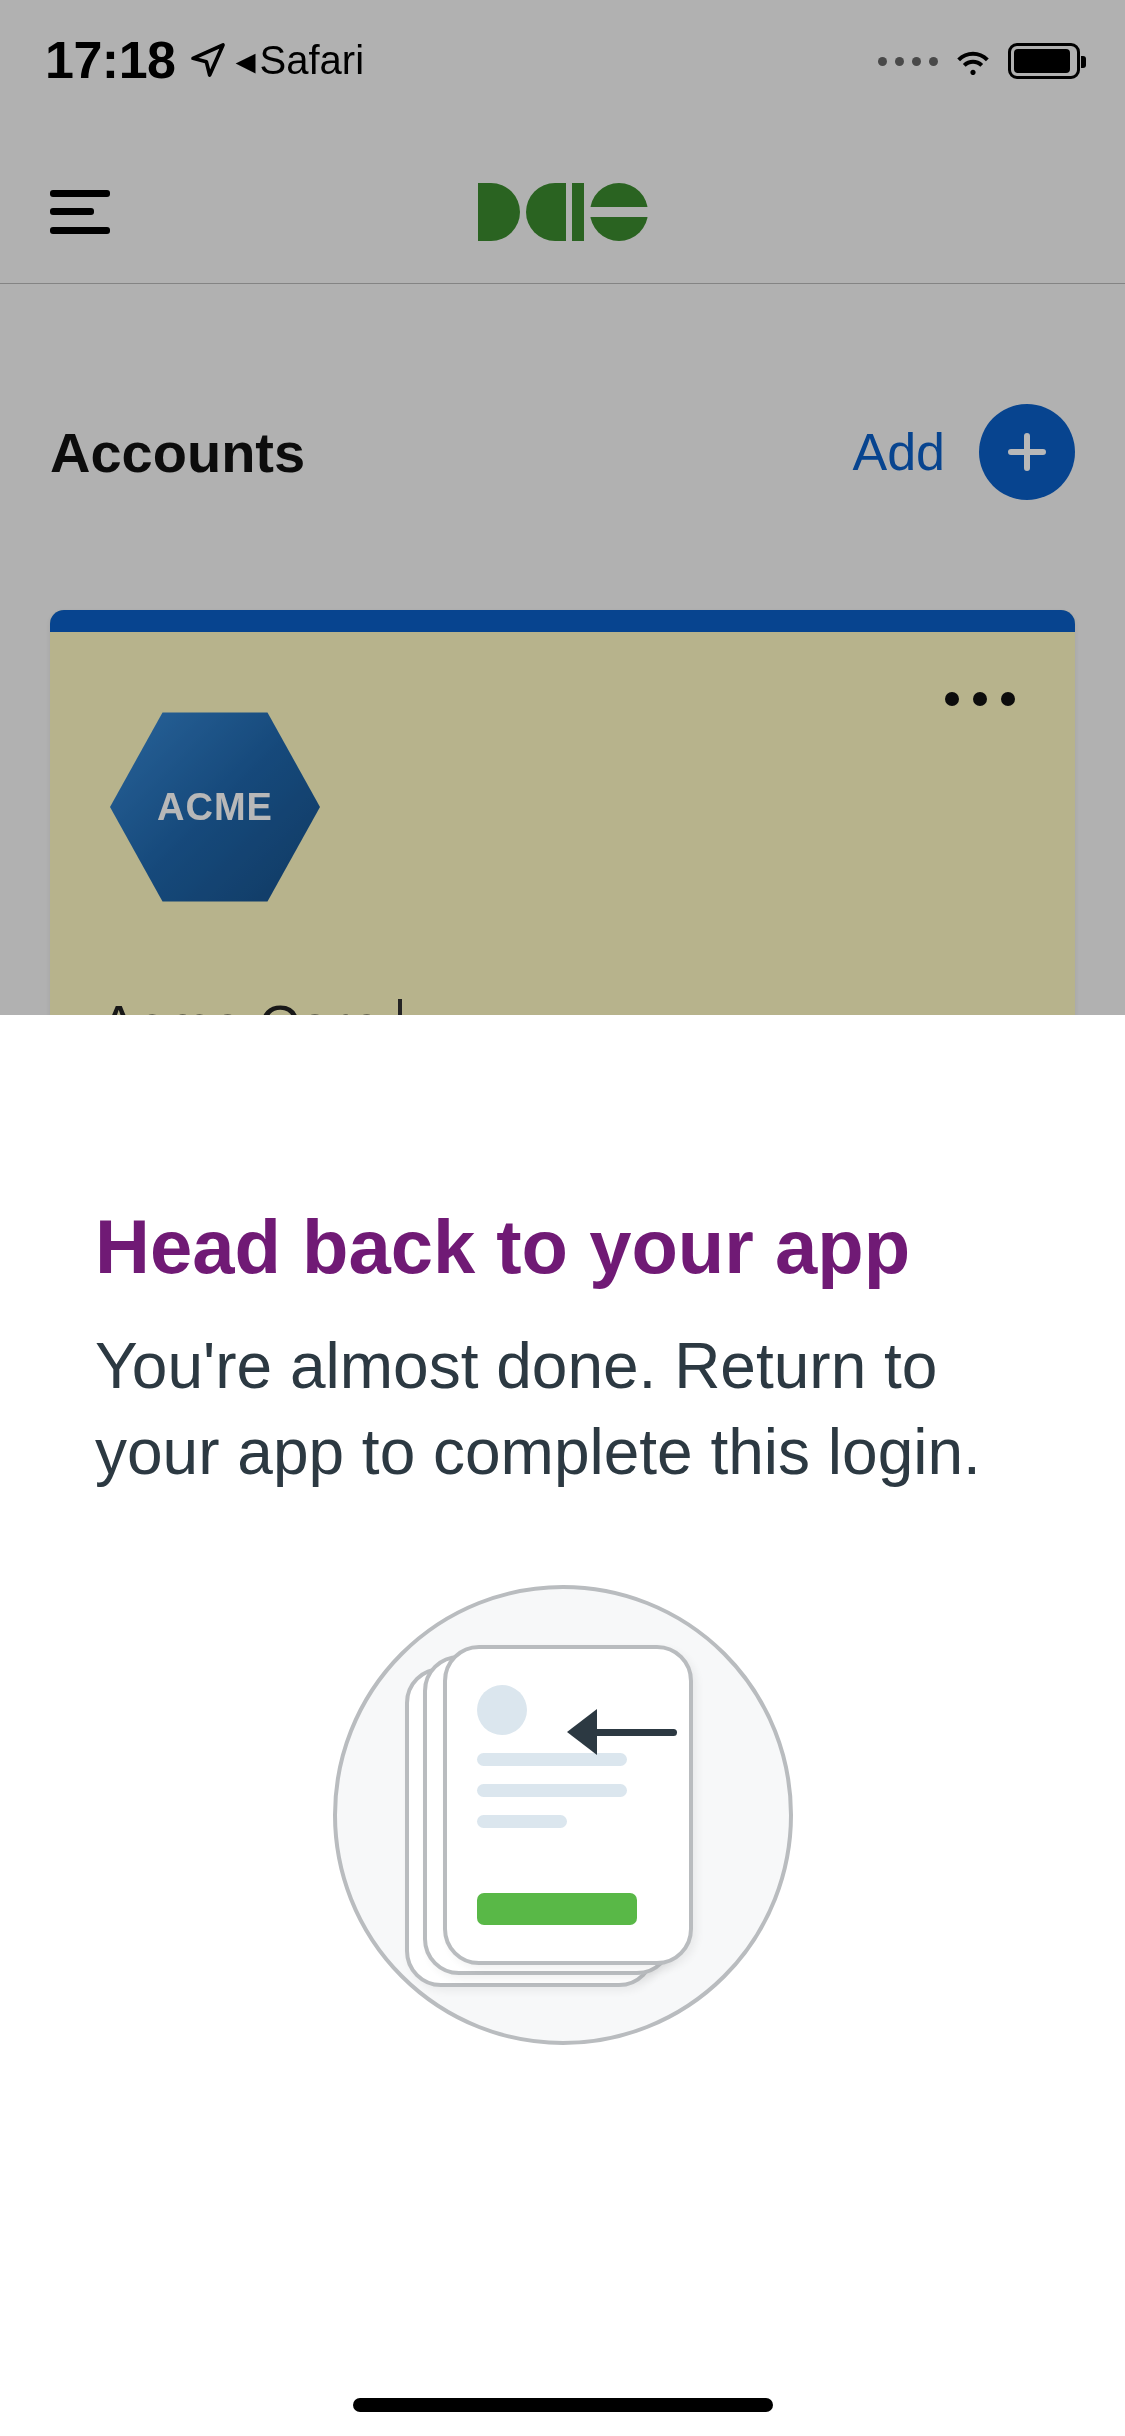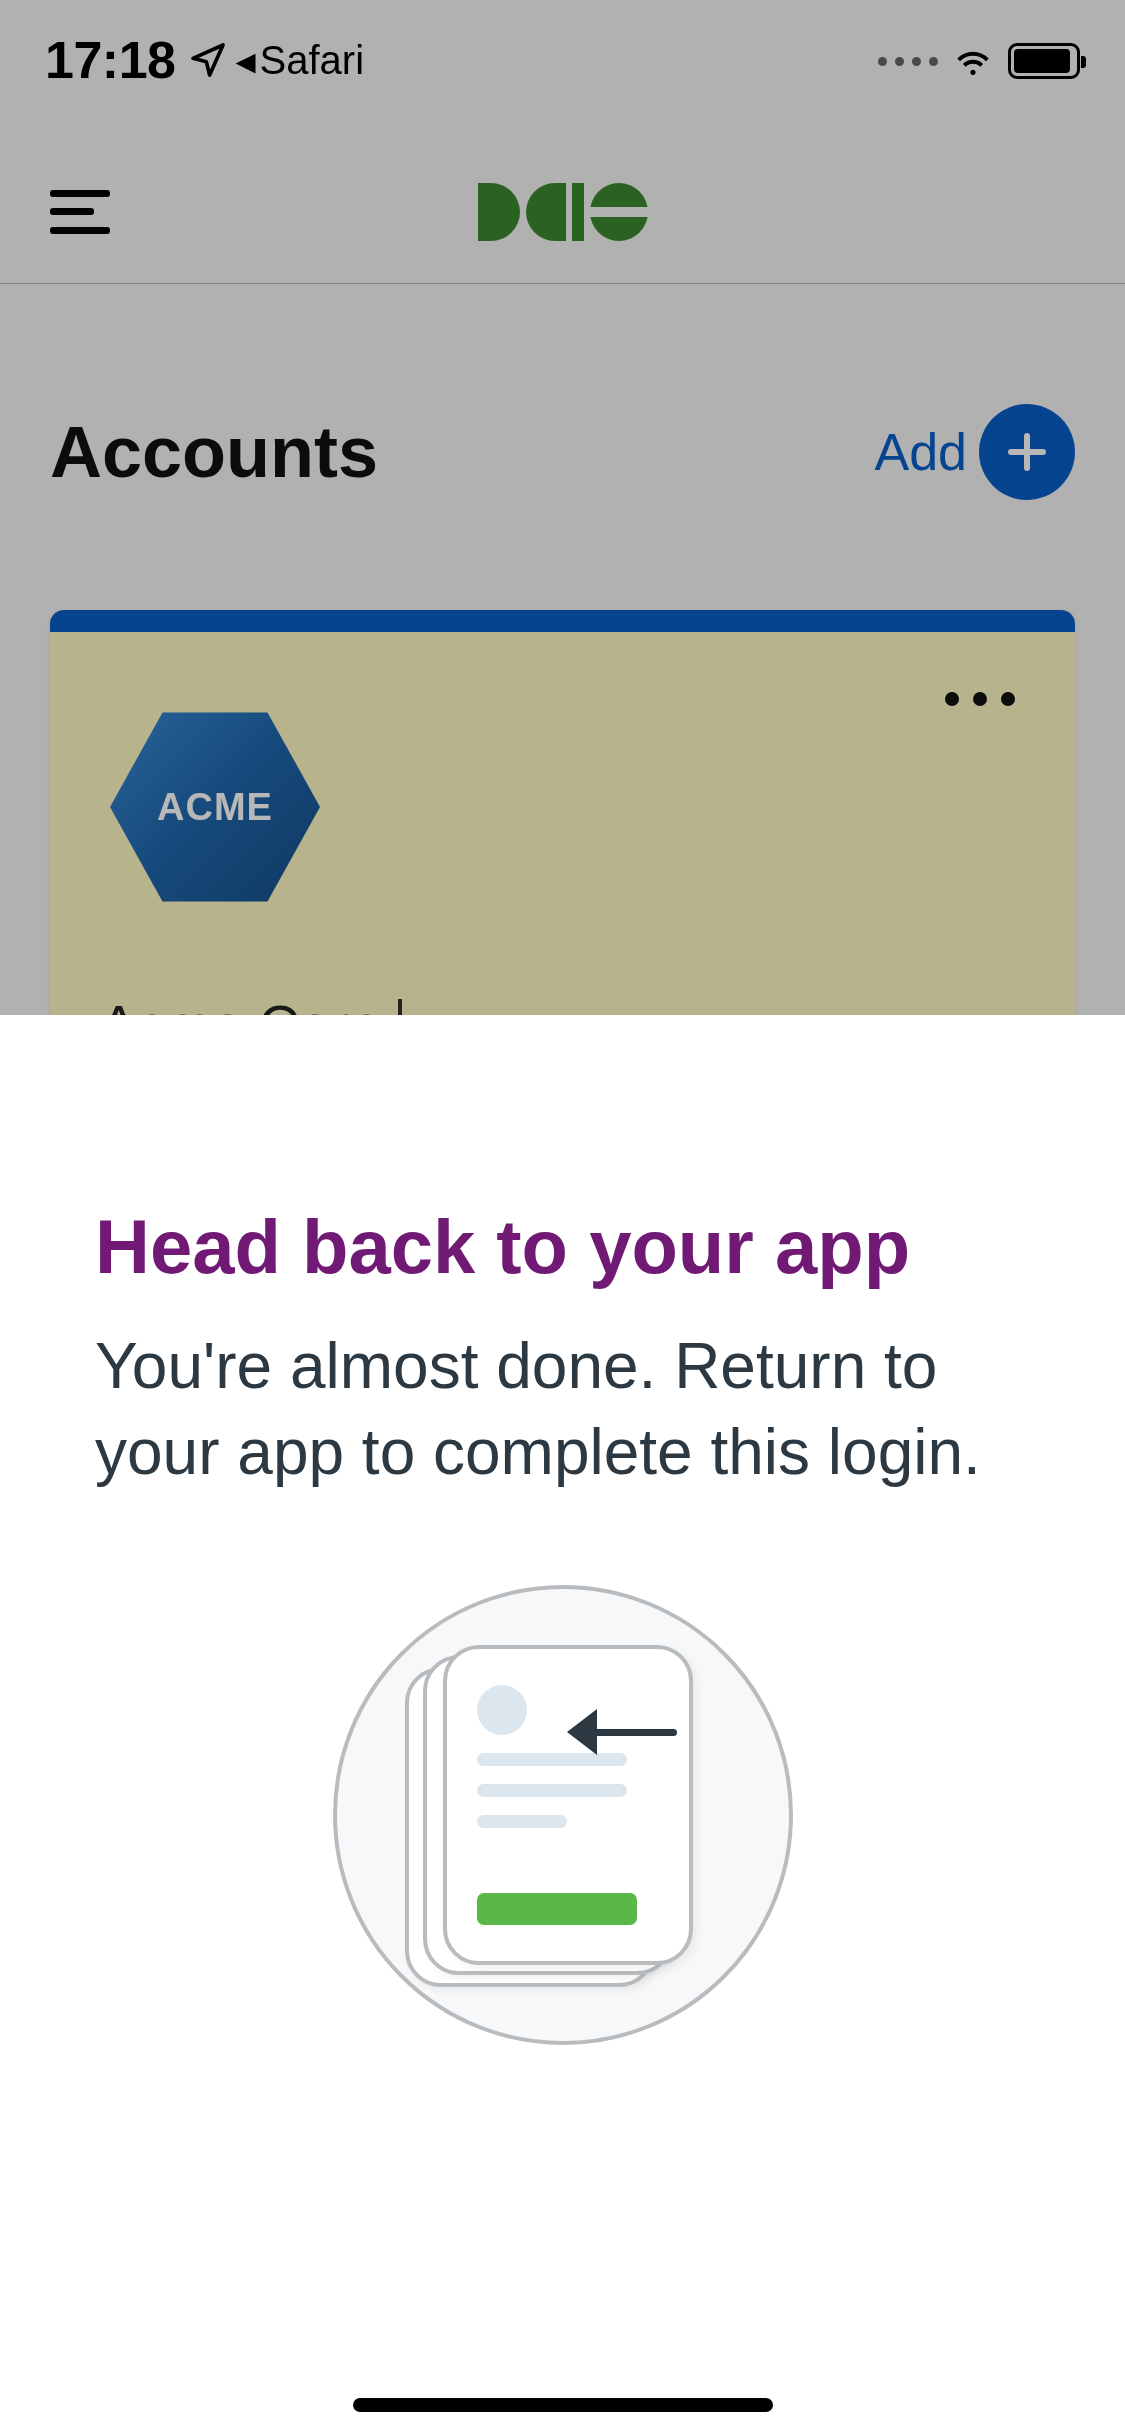--- a/index.html
+++ b/index.html
@@ -33,22 +33,22 @@
   .duo-simple { display:flex; gap:6px; align-items:center; }
   .duo-simple .seg { background:#3b8a2e; height:58px; }
   .duo-simple .s1 { width:42px; border-radius:0 29px 29px 0; }
   .duo-simple .s2 { width:40px; border-radius:29px 0 0 29px; }
   .duo-simple .sline { width:12px; height:58px; }
   .duo-simple .s3 { width:58px; border-radius:50%; position:relative; }
   .duo-simple .s3::before { content:""; position:absolute; left:0; right:0; top:24px; height:10px; background:#f6f6f6; }
   
   .accounts-section { padding: 120px 50px 0 50px; }
   .accounts-header { display: flex; align-items: center; justify-content: space-between; }
-  .accounts-title { font-size: 72px; font-weight: 700; color: #111; }
-  .add-group { display: flex; align-items: center; gap: 12px; }
+  .accounts-title { font-size: 56px; font-weight: 700; color: #111; }
+  .add-group { display: flex; align-items: center; gap: 34px; }
   .add-text { font-size: 52px; color: #0a5fc7; font-weight: 400; }
   .add-btn { width: 96px; height: 96px; background: #0a5fc7; border-radius: 50%; display: flex; align-items: center; justify-content: center; }
   .add-btn svg { width: 48px; height: 48px; }
   
   .account-card { margin-top: 110px; background: #fef9c3; border-radius: 14px; overflow: hidden; position: relative; height: 480px; box-shadow: 0 2px 6px rgba(0,0,0,0.08); text-align: right; }
   .card-topbar { height: 22px; background: #0a5fc7; }
   .card-body { padding: 50px 50px 0 50px; position: relative; }
   .card-more { position: absolute; right: 60px; top: 60px; display: flex; gap: 14px; }
   .card-more span { width: 14px; height: 14px; background: #111; border-radius: 50%; }
   .acme-logo { width: 210px; height: 210px; position: relative; margin-top: 20px; margin-left: 10px; }

